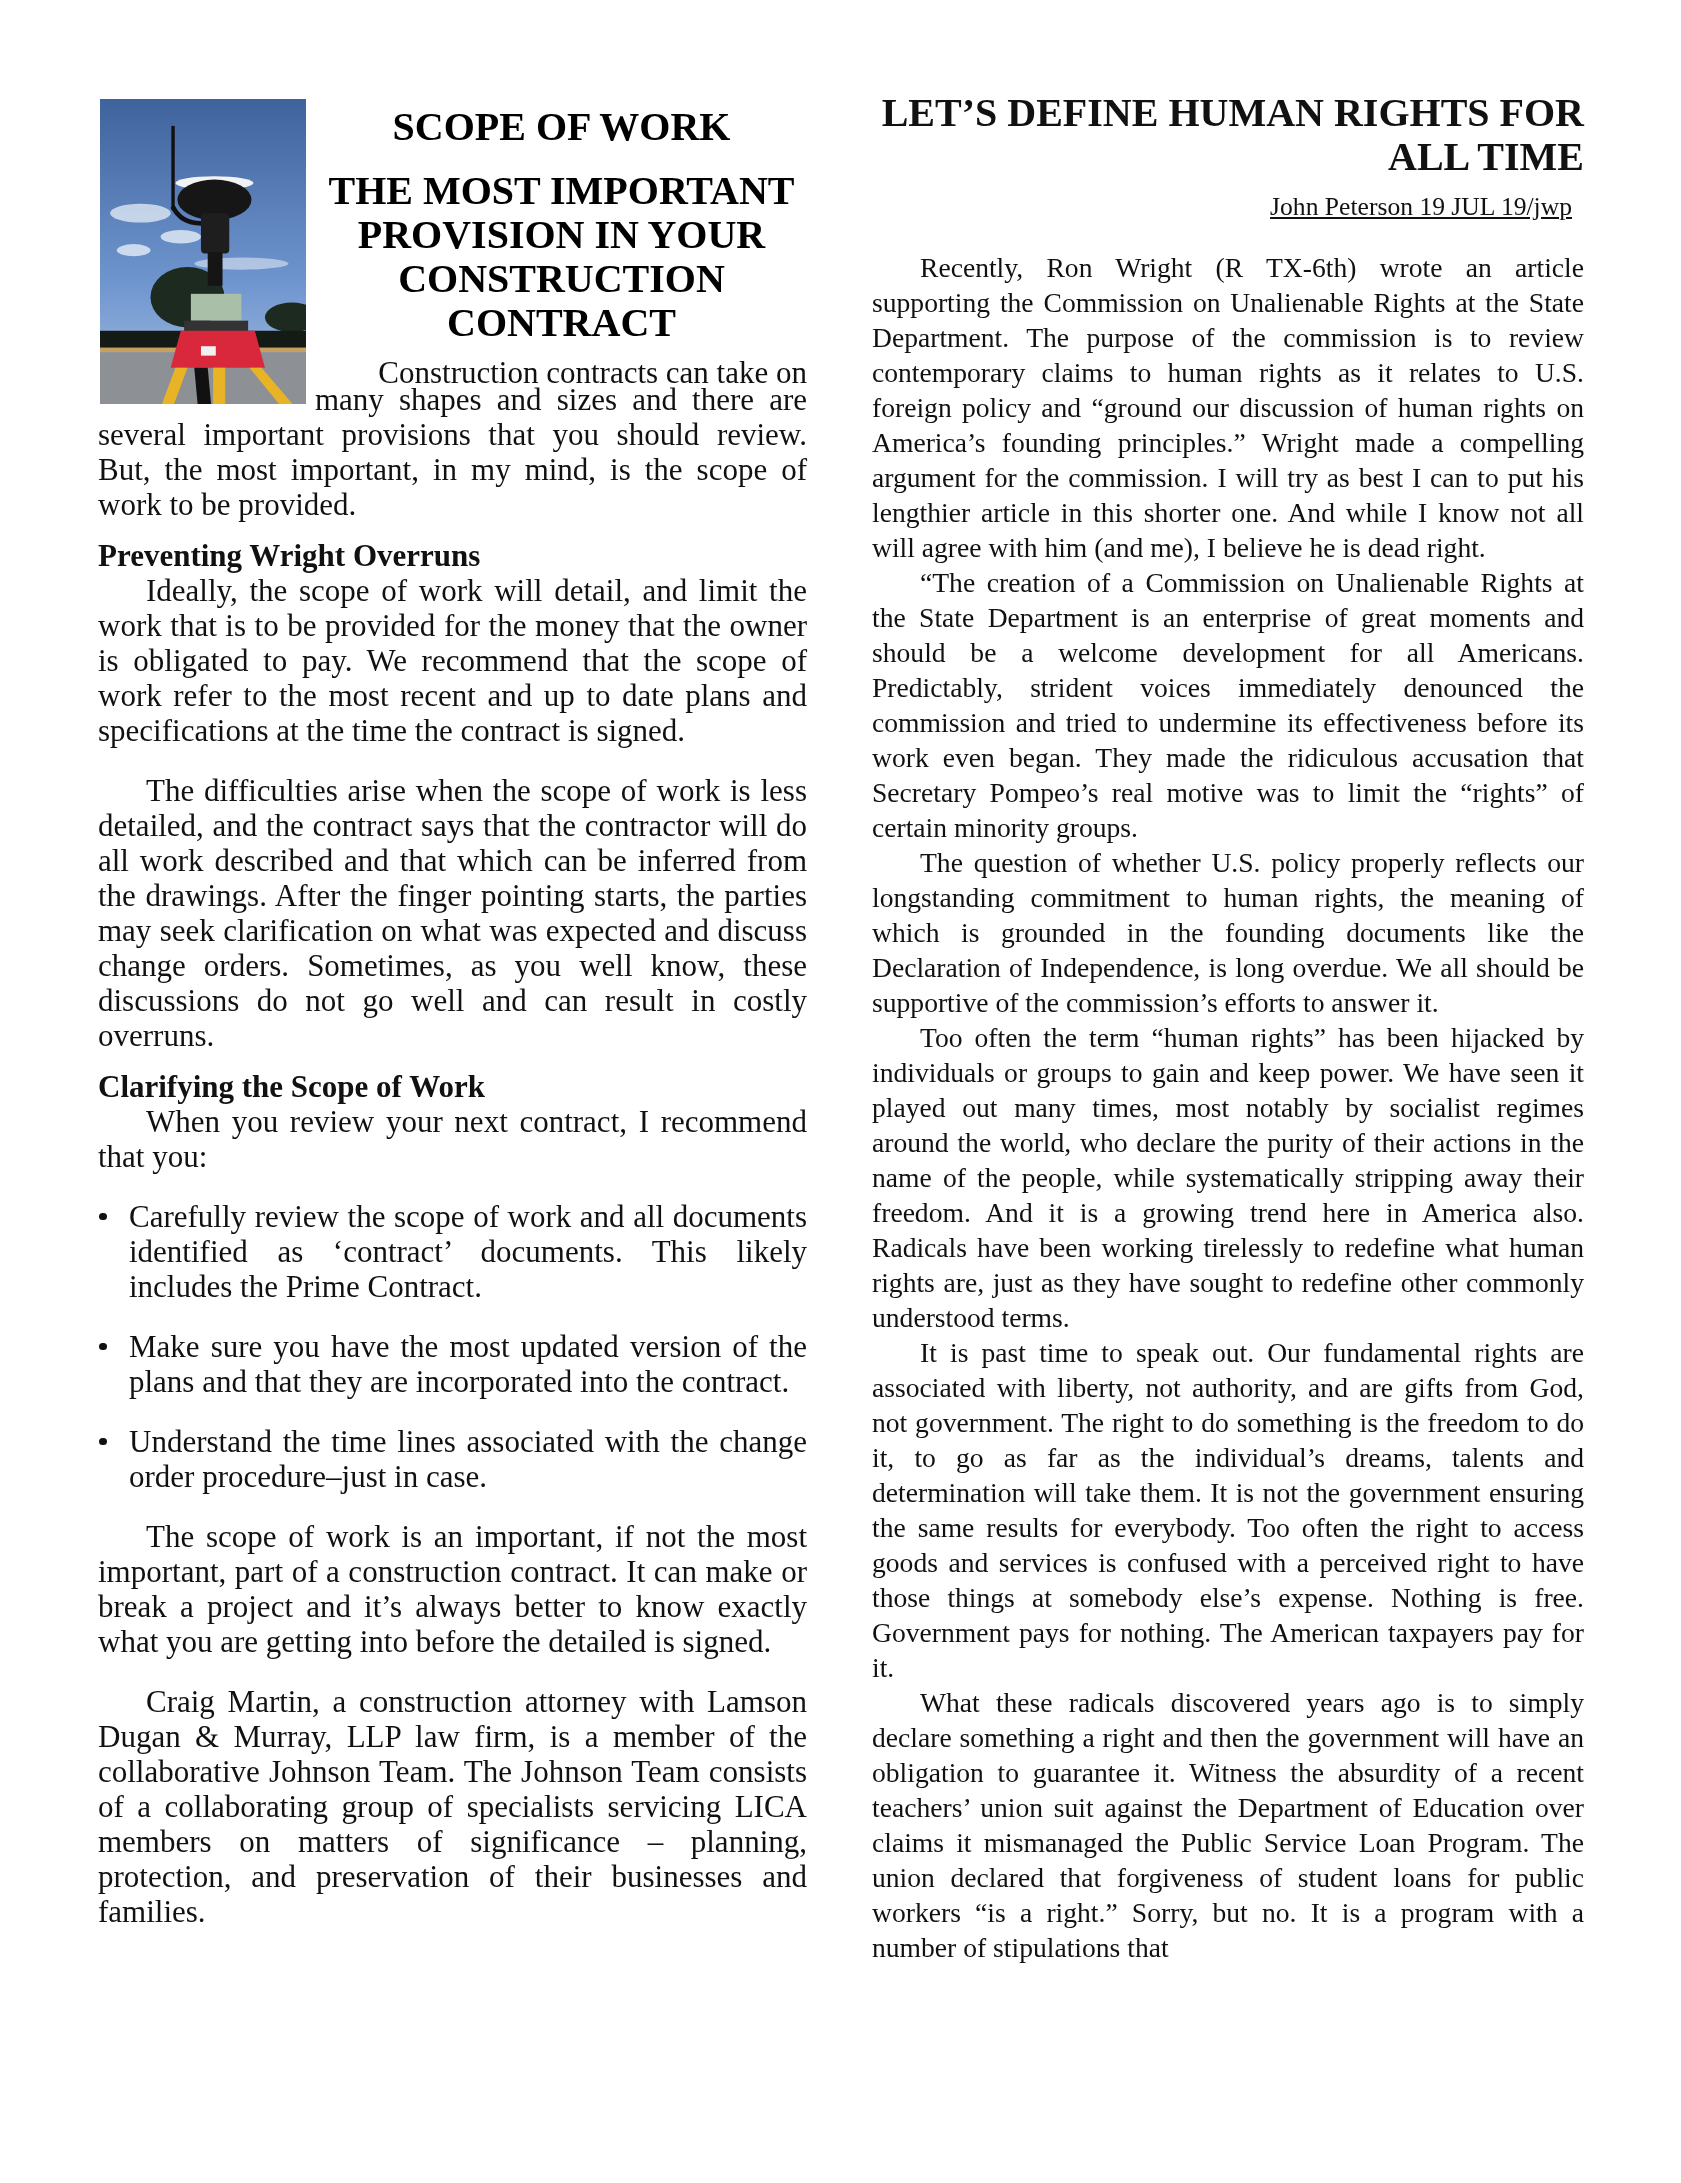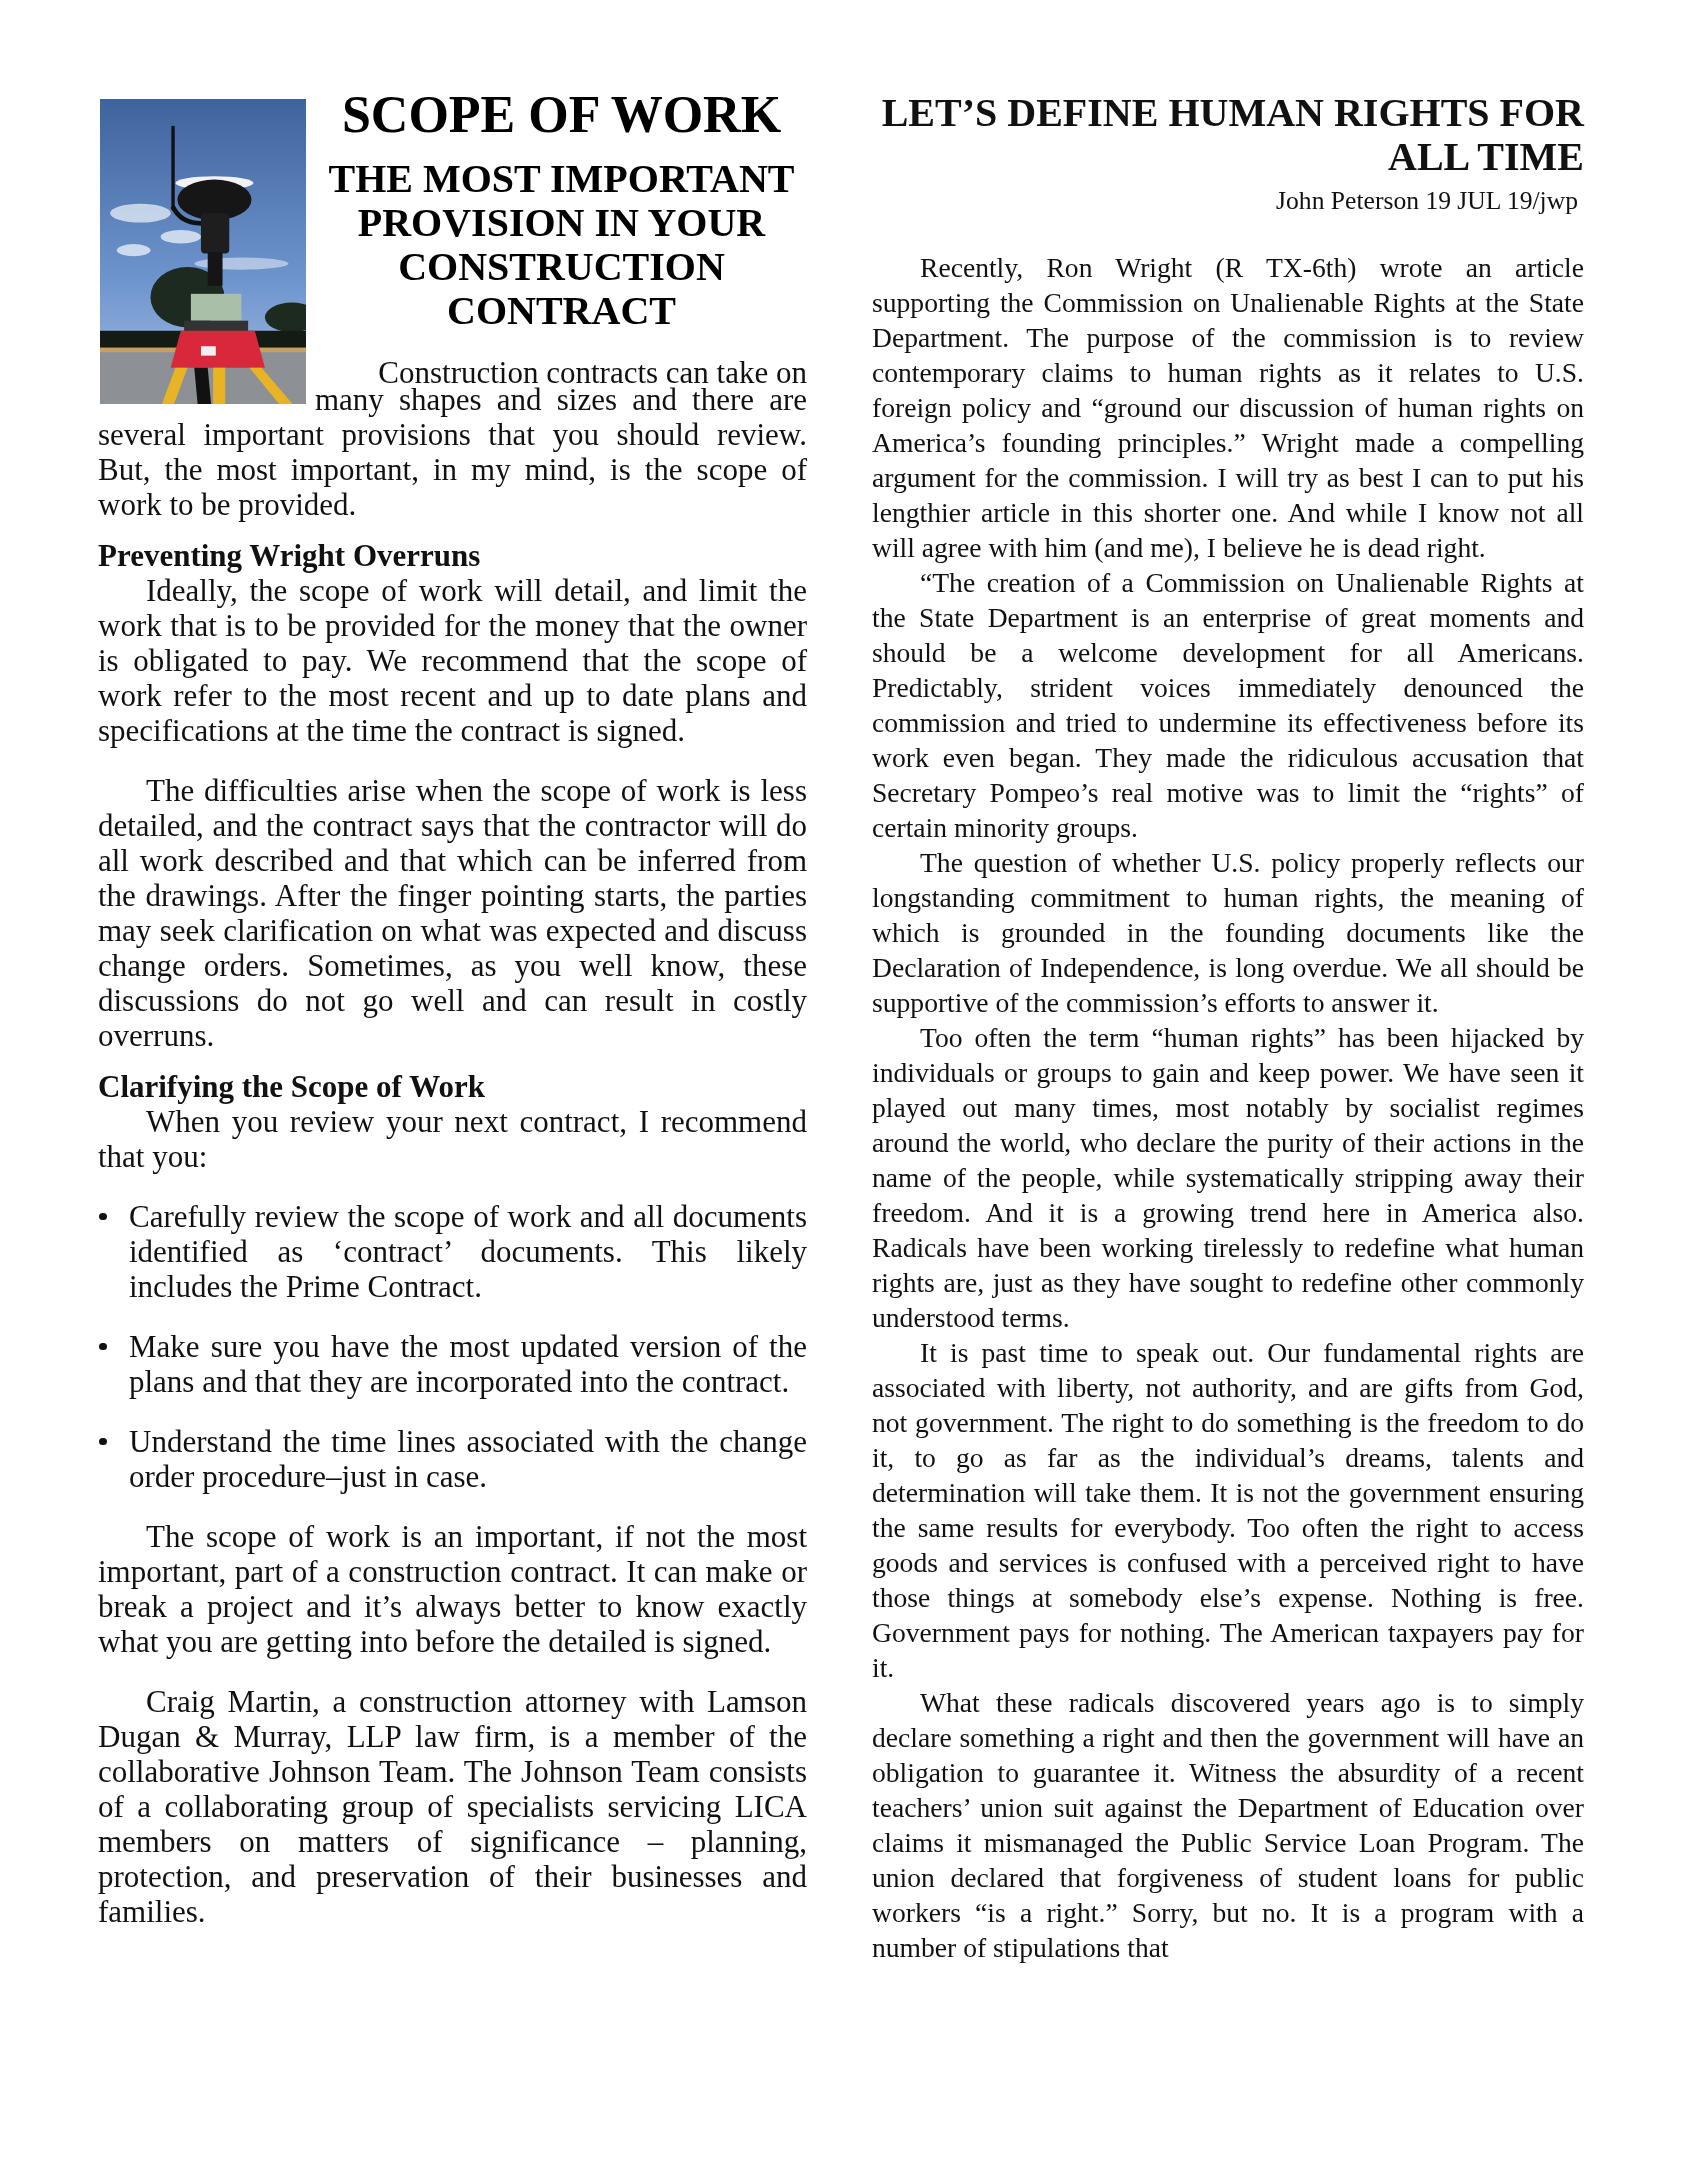--- a/index.html
+++ b/index.html
@@ -12,21 +12,21 @@
   .photo {
     position: absolute; left: 100px; top: 99px; width: 206px; height: 305px;
     overflow: hidden; background: #5a7fb5;
   }
   .photo svg { display: block; width: 100%; height: 100%; }
 
   .lhead {
     position: absolute; left: 316px; width: 491px; top: 91px;
     text-align: center; font-weight: bold; color: #000;
   }
-  .lhead .kicker { font-size: 52px; line-height: 47px; margin: 0; }
+  .lhead .kicker { font-size: 40px; line-height: 47px; margin: 12px; }
   .lhead .title { font-size: 40px; line-height: 44px; margin: 19px 0 0 0; }
 
   .ltext {
     position: absolute; left: 98px; width: 709px;
     font-size: 31px; line-height: 35px; text-align: justify;
   }
   .ltext p { margin: 0; }
   .indent { text-indent: 48px; }
   .subhead { font-weight: bold; margin: 0; }
   .gap { height: 25px; }
@@ -36,21 +36,21 @@
   ul.bullets { list-style: none; margin: 0; padding: 0; }
   ul.bullets li { position: relative; padding-left: 31px; margin: 0 0 25px 0; text-align: justify; }
   ul.bullets li .dot {
     position: absolute; left: 1.3px; top: 14px; width: 7.4px; height: 7.4px; border-radius: 50%; background: #111;
   }
 
   .rhead {
     position: absolute; left: 872px; width: 712px; top: 91px; text-align: right;
   }
   .rhead .title { font-size: 40px; line-height: 44px; font-weight: bold; margin: 0; }
-  .rhead .byline { font-size: 25.6px; line-height: 31px; margin: 6px; }
+  .rhead .byline { font-size: 25.6px; line-height: 31px; margin: 12px; text-decoration: underline; }
 
   .rtext {
     position: absolute; left: 872px; width: 712px; top: 250px;
     font-size: 27.6px; line-height: 35px; text-align: justify;
   }
   .rtext p { margin: 0; }
 </style>
 </head>
 <body>
 

